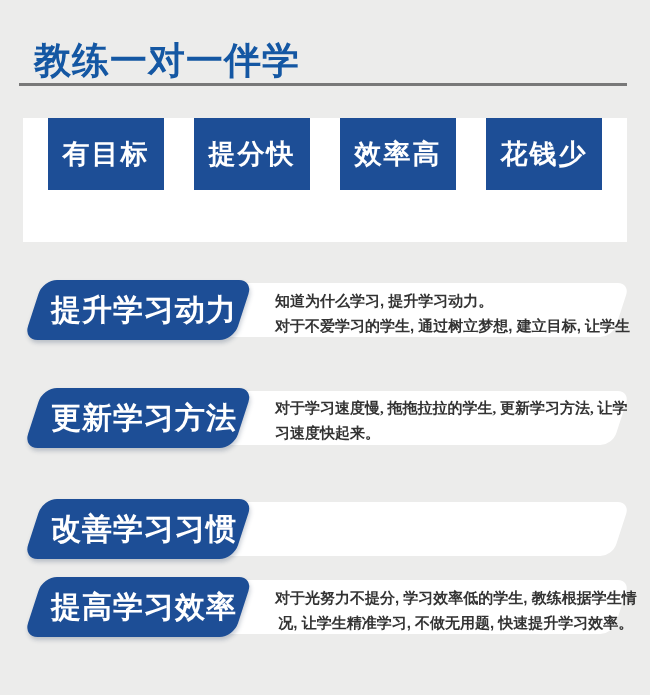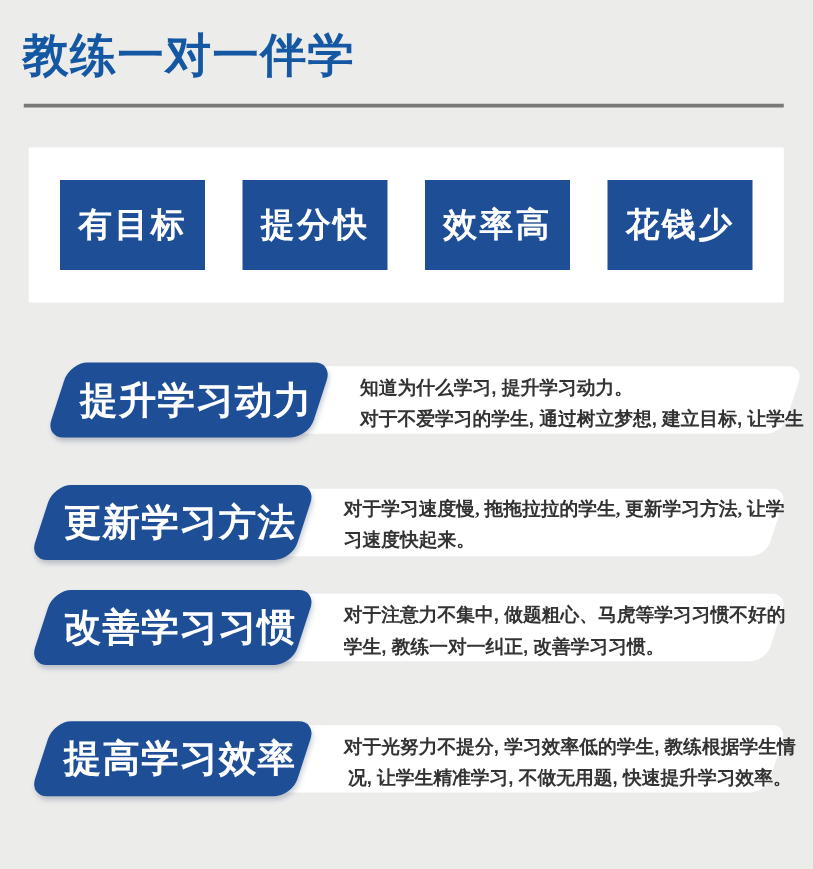--- a/index.html
+++ b/index.html
@@ -12,21 +12,21 @@
     position: relative;
     width: 650px;
     height: 695px;
     background: #ececeb;
     overflow: hidden;
   }
   .page-title {
     position: absolute;
     left: 18px;
     top: 20px;
-    margin: 0;
+    margin: 16px;
     font-size: 37px;
     font-weight: 900;
     letter-spacing: 1px;
     color: #1457a3;
   }
   .divider {
     position: absolute;
     left: 19px;
     top: 83px;
     width: 608px;
@@ -34,21 +34,21 @@
     background: #787878;
   }
   .badges-card {
     position: absolute;
     left: 23px;
     top: 118px;
     width: 604px;
     height: 124px;
     background: #ffffff;
     display: flex;
-    align-items: center;
+    align-items: flex-start;
     justify-content: space-between;
     padding: 0 25px;
     box-sizing: border-box;
   }
   .badge {
     width: 116px;
     height: 72px;
     background: #1d4e96;
     color: #ffffff;
     font-size: 27px;
@@ -108,23 +108,23 @@
   .desc {
     position: absolute;
     left: 232px;
     top: 8px;
     color: #333333;
     font-size: 15px;
     font-weight: 700;
     line-height: 25px;
     white-space: nowrap;
   }
-  .row-1 { top: 290px; margin-left: 13px; }
+  .row-1 { top: 280px; }
   .row-2 { top: 388px; font-family: Liberation Serif, serif; }
-  .row-3 { top: 472px; }
+  .row-3 { top: 499px; }
   .row-4 { top: 577px; text-align: center; }
 </style>
 </head>
 <body>
 
 <div class="canvas">
 
   <h1 class="page-title">教练一对一伴学</h1>
 
   <div class="divider"></div>
@@ -167,24 +167,20 @@
       <div>习速度快起来。</div>
     </div>
   </div>
 
   <div class="row row-3">
     <div class="row-bg"></div>
     <div class="label">
       <div class="label-bg"></div>
       <span class="label-text">改善学习习惯</span>
     </div>
-    <div class="desc">
-      <div>对于注意力不集中, 做题粗心、马虎等学习习惯不好的</div>
-      <div>学生, 教练一对一纠正, 改善学习习惯。</div>
-    </div>
   </div>
 
   <div class="row row-4">
     <div class="row-bg"></div>
     <div class="label">
       <div class="label-bg"></div>
       <span class="label-text">提高学习效率</span>
     </div>
     <div class="desc">
       <div>对于光努力不提分, 学习效率低的学生, 教练根据学生情</div>

